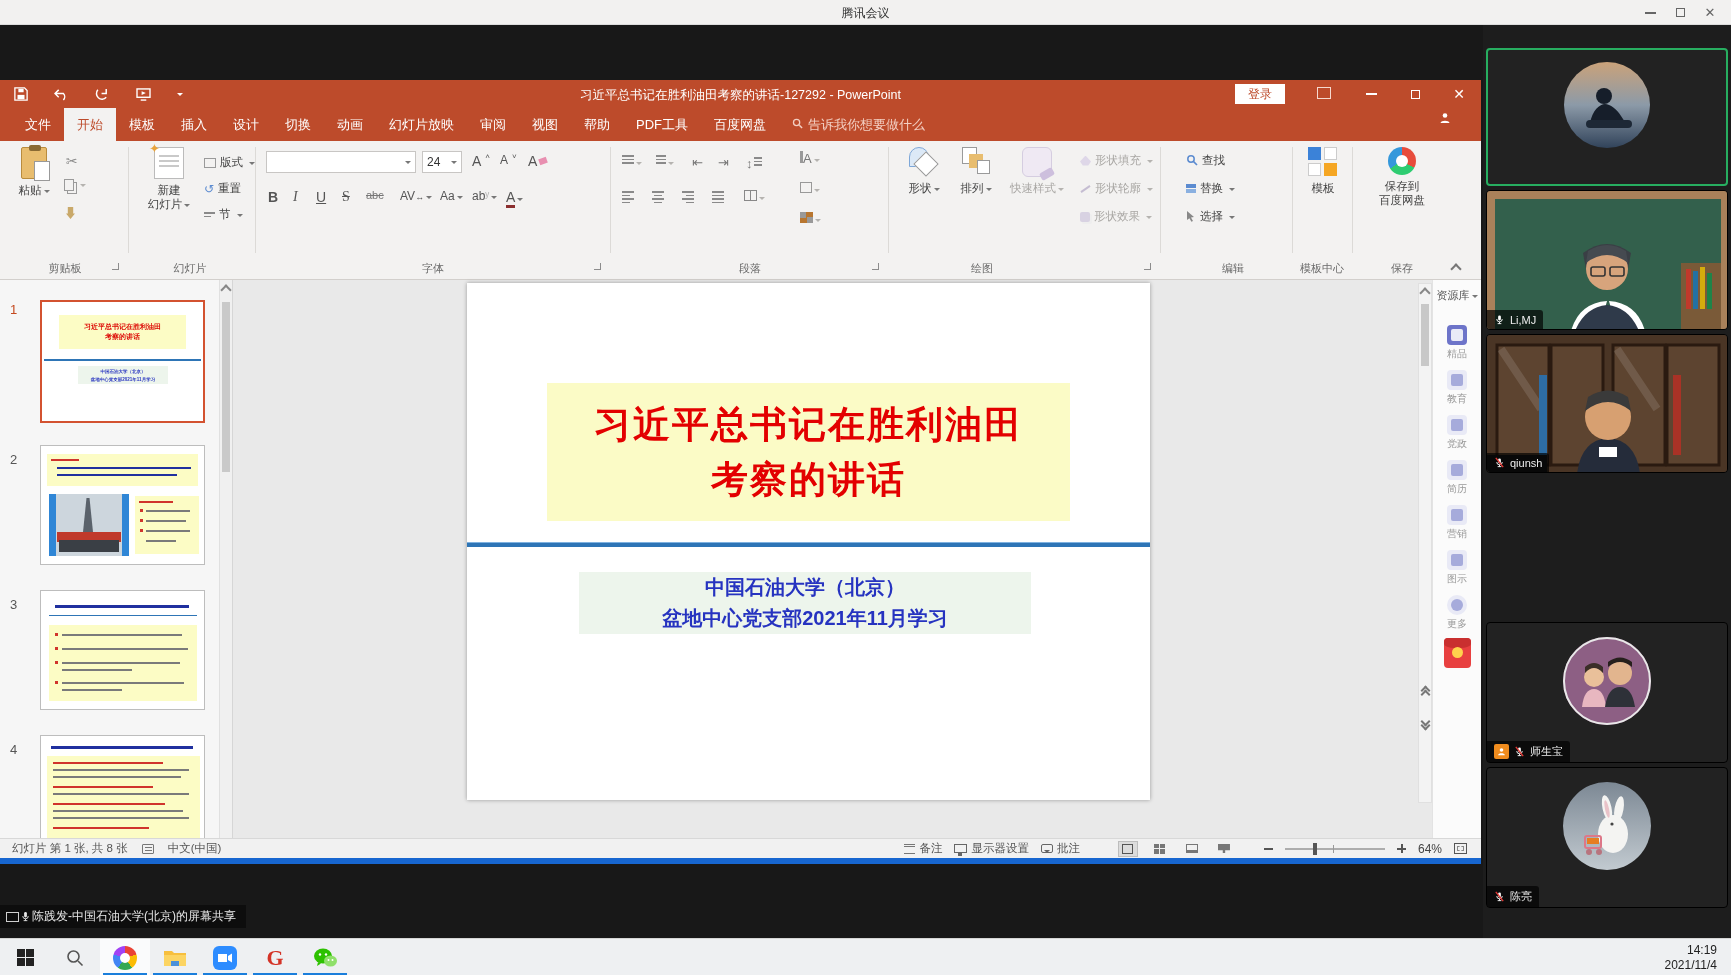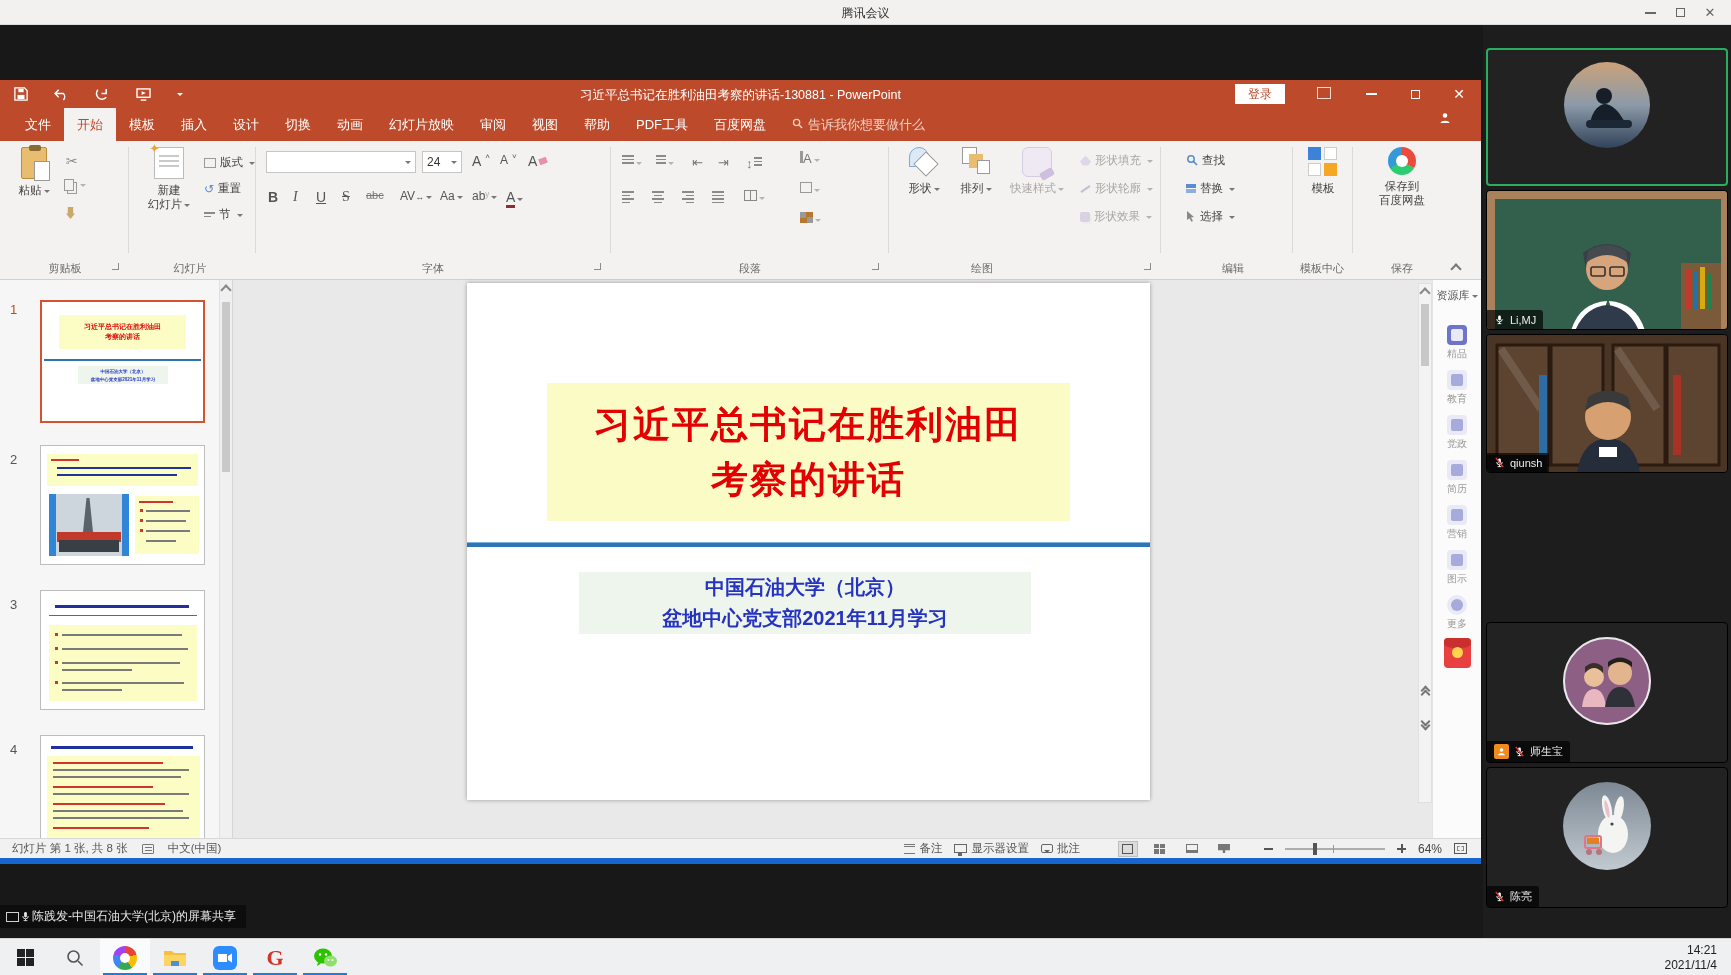--- a/index.html
+++ b/index.html
@@ -226,21 +226,21 @@
             </span>
           <span>
               <svg width="15" height="13" viewBox="0 0 16 14">
                 <rect x="1" y="1" width="14" height="9" fill="none" stroke="#fff" stroke-width="1.5"></rect>
                 <path d="M6 3.5 10.5 5.5 6 7.5z" fill="#fff"></path>
                 <path d="M5 13h6" stroke="#fff" stroke-width="1.5"></path>
               </svg>
             </span>
           <span style="width:0;height:0;border:3.5px solid transparent;border-top-color:#fff;margin-top:3px;"></span>
         </div>
-        <div class="ppt-title">习近平总书记在胜利油田考察的讲话-130881 - PowerPoint</div>
+        <div class="ppt-title">习近平总书记在胜利油田考察的讲话-127292 - PowerPoint</div>
         <div class="login-btn">登录</div>
         <div class="ribbon-disp"></div>
         <div class="ppt-ctrls">
           <div class="ppt-ctrl">
               <div class="pgl-min"></div>
             </div>
           <div class="ppt-ctrl">
               <div class="pgl-max"></div>
             </div>
           <div class="ppt-ctrl">
@@ -850,19 +850,19 @@
             <circle cx="7" cy="7.5" r="1.2" fill="#fff"></circle>
               <circle cx="13" cy="7.5" r="1.2" fill="#fff"></circle>
             <path d="M5 15l-1 4 4-2.5z" fill="#2dc100"></path>
             <ellipse cx="17.5" cy="14" rx="6.5" ry="5.5" fill="#8fe06a"></ellipse>
             <circle cx="15.5" cy="13" r="1" fill="#fff"></circle>
               <circle cx="19.5" cy="13" r="1" fill="#fff"></circle>
           </svg>
         </div>
       </div>
       <div class="clock">
-        <div>14:21</div>
+        <div>14:19</div>
         <div>2021/11/4</div>
       </div>
     </div>
   </div>
 
 </div>
 
 </body></html>

